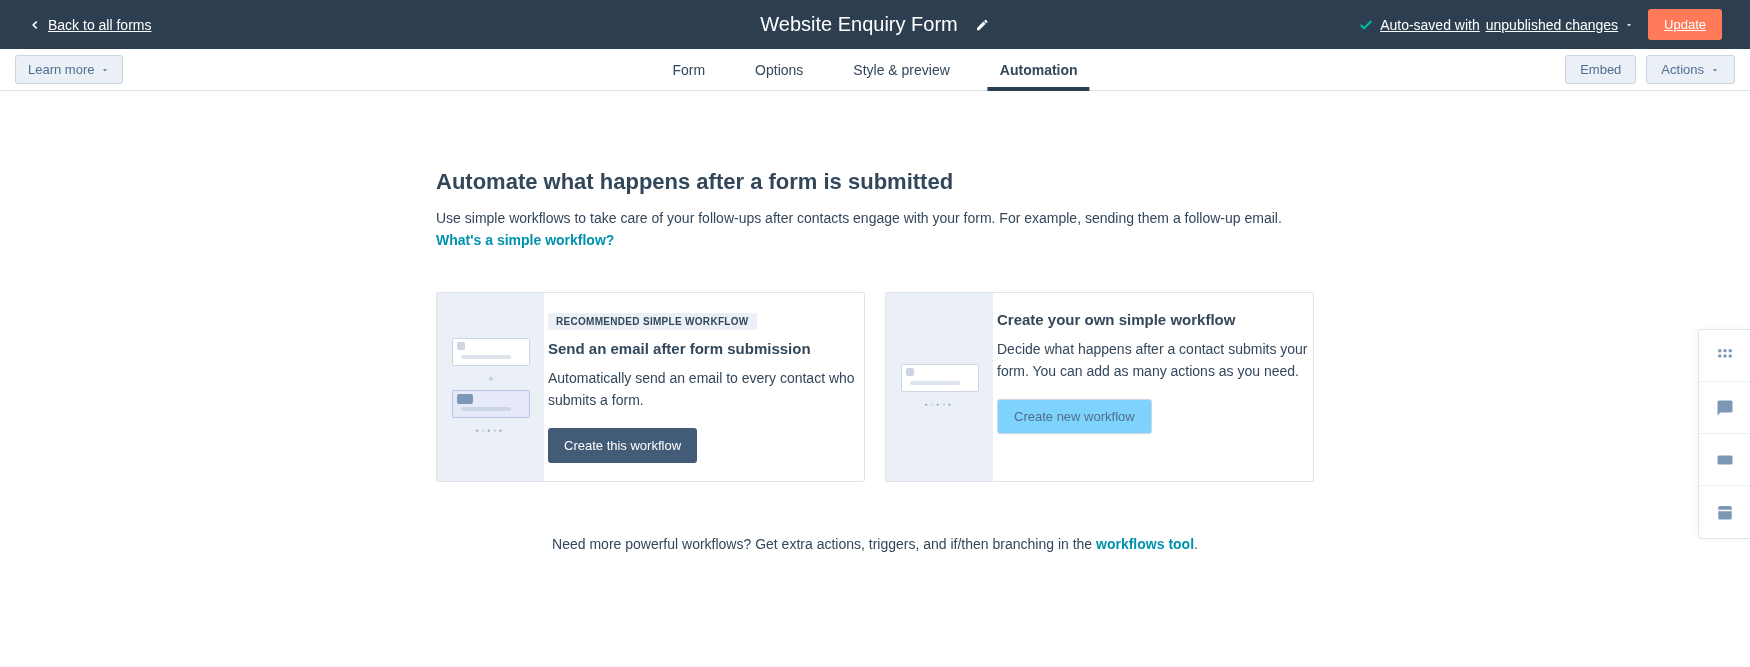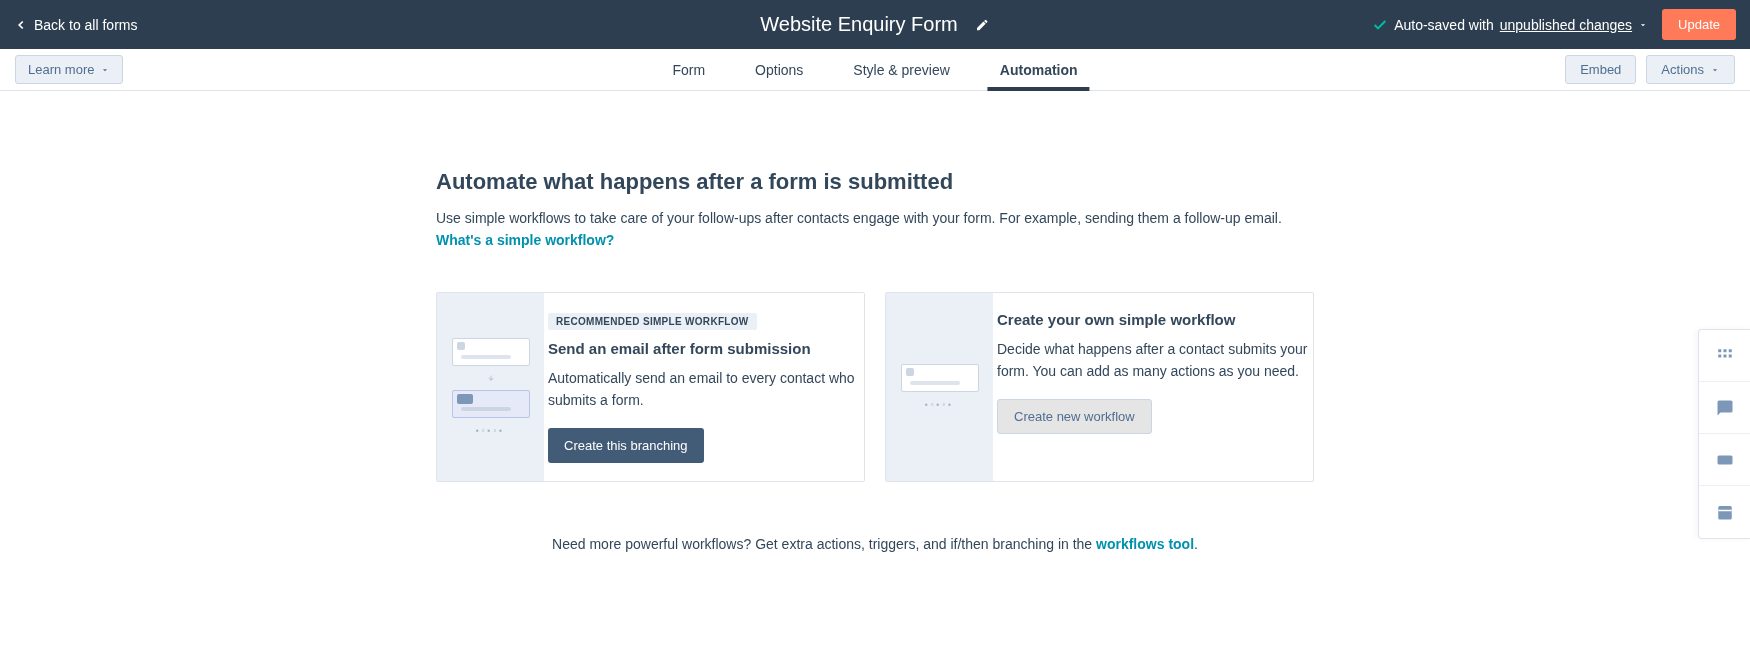--- a/index.html
+++ b/index.html
@@ -1,18 +1,18 @@
 <!DOCTYPE html>
 <html><head>
 <meta charset="utf-8">
 <style>
 * { margin: 0; padding: 0; box-sizing: border-box; font-family: -apple-system, BlinkMacSystemFont, "Segoe UI", Helvetica, Arial, sans-serif; }
 body { background: #fff; width: 1750px; height: 667px; overflow: hidden; }
 
-.topbar { background: #2d3e50; height: 49px; display: flex; align-items: center; padding: 0 14px; color: #fff; }
+.topbar { background: #2d3e50; height: 49px; display: flex; align-items: center; padding: 0 28px; color: #fff; text-decoration: underline; }
 .back-link { display: flex; align-items: center; gap: 6px; cursor: pointer; font-size: 14px; }
 .chevron-left { width: 14px; height: 14px; }
 
 .title-wrap { position: absolute; left: 50%; transform: translateX(-50%); display: flex; align-items: center; gap: 18px; }
 .form-title { font-size: 20px; font-weight: 500; color: #fff; }
 .pencil-icon { width: 14px; height: 14px; cursor: pointer; }
 
 .right-top { margin-left: auto; display: flex; align-items: center; gap: 14px; }
 .autosave { display: flex; align-items: center; gap: 6px; font-size: 14px; }
 .check-icon { width: 16px; height: 16px; color: #00bda5; }
@@ -46,21 +46,21 @@
 .illust-box.purple { background: #e5e9f8; border-color: #b8c4e8; }
 .illust-box.purple::after { background: #cbd6e2; }
 .illust-dots { font-size: 8px; color: #99acc2; letter-spacing: 3px; }
 .illust-arrow { width: 8px; height: 8px; color: #99acc2; }
 
 .card-body { flex: 1; padding: 18px 4px; }
 .badge { background: #eaf0f6; color: #33475b; font-size: 10px; font-weight: 600; padding: 3px 8px; border-radius: 2px; letter-spacing: 0.3px; display: inline-block; margin-bottom: 10px; }
 .card-title { font-size: 15px; font-weight: 700; color: #33475b; margin-bottom: 10px; }
 .card-desc { font-size: 14px; color: #33475b; line-height: 1.6; margin-bottom: 16px; }
 .primary-btn { background: #425b76; color: #fff; border: none; padding: 10px 16px; border-radius: 3px; font-size: 13px; cursor: pointer; }
-.secondary-btn { background: #e5e5e5; color: #506e91; border: 1px solid #cbd6e2; padding: 9px 16px; border-radius: 3px; font-size: 13px; cursor: pointer; }
+.secondary-btn { background: #7dd3fc; color: #506e91; border: 1px solid #cbd6e2; padding: 9px 16px; border-radius: 3px; font-size: 13px; cursor: pointer; }
 
 .footer-text { text-align: center; margin-top: 54px; font-size: 14px; color: #33475b; }
 
 .side-dock { position: absolute; right: 0; top: 329px; width: 52px; background: #fff; border-left: 1px solid #dfe3eb; border-top: 1px solid #dfe3eb; border-bottom: 1px solid #dfe3eb; border-radius: 4px 0 0 4px; display: flex; flex-direction: column; box-shadow: -2px 0 6px rgba(0,0,0,0.04); }
 .dock-item { height: 52px; display: flex; align-items: center; justify-content: center; color: #7c98b6; cursor: pointer; border-bottom: 1px solid #eaf0f6; }
 .dock-item:last-child { border-bottom: none; }
 .dock-item svg { width: 18px; height: 18px; }
 </style>
 </head>
 <body>
@@ -135,21 +135,21 @@
             </svg>
           <div class="illust-box purple">
               <div class="pbar"></div>
             </div>
           <div class="illust-dots">▪▫▪▫▪</div>
         </div>
         <div class="card-body">
           <span class="badge">RECOMMENDED SIMPLE WORKFLOW</span>
           <h3 class="card-title">Send an email after form submission</h3>
           <p class="card-desc">Automatically send an email to every contact who submits a form.</p>
-          <button class="primary-btn">Create this branching</button>
+          <button class="primary-btn">Create this workflow</button>
         </div>
       </div>
 
       <div class="card">
         <div class="card-illust">
           <div class="illust-box"></div>
           <div class="illust-dots">▪▫▪▫▪</div>
         </div>
         <div class="card-body">
           <h3 class="card-title">Create your own simple workflow</h3>

